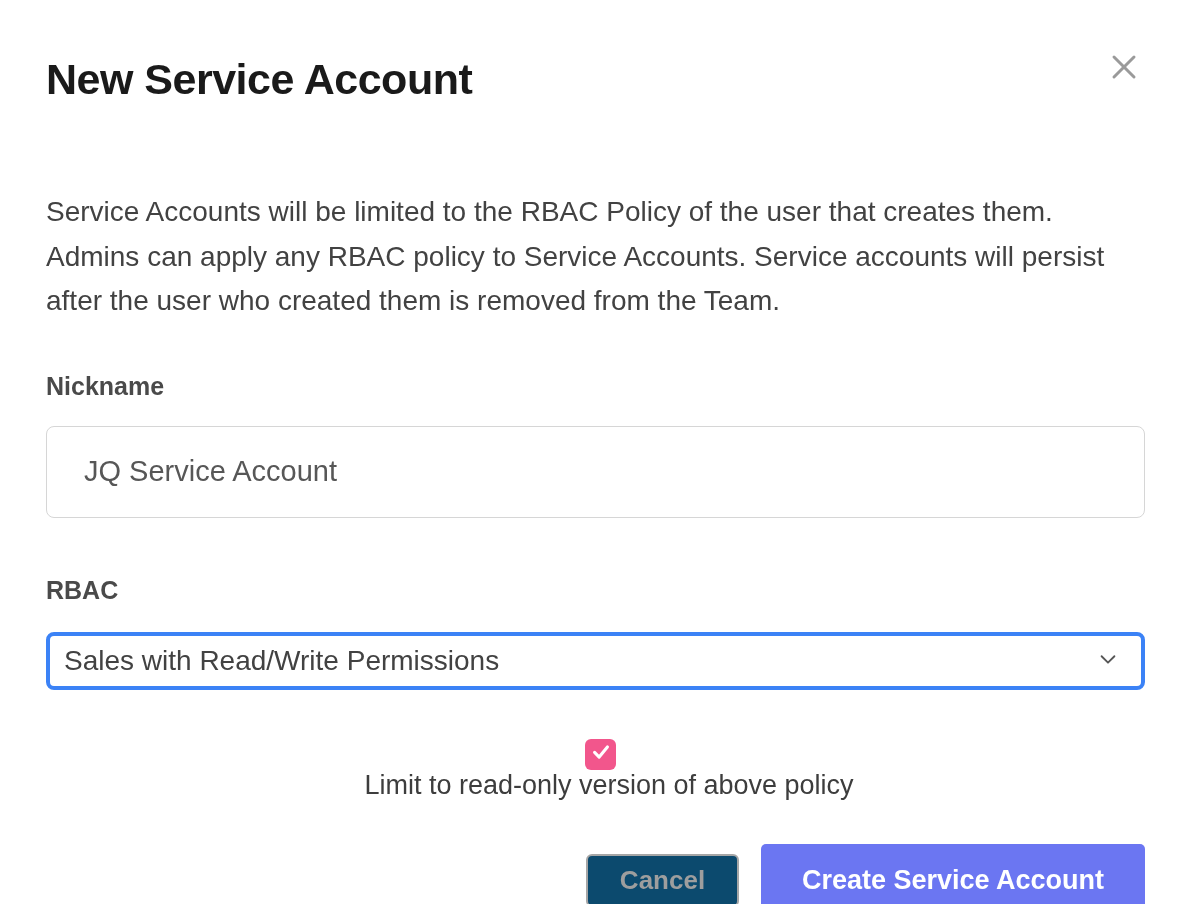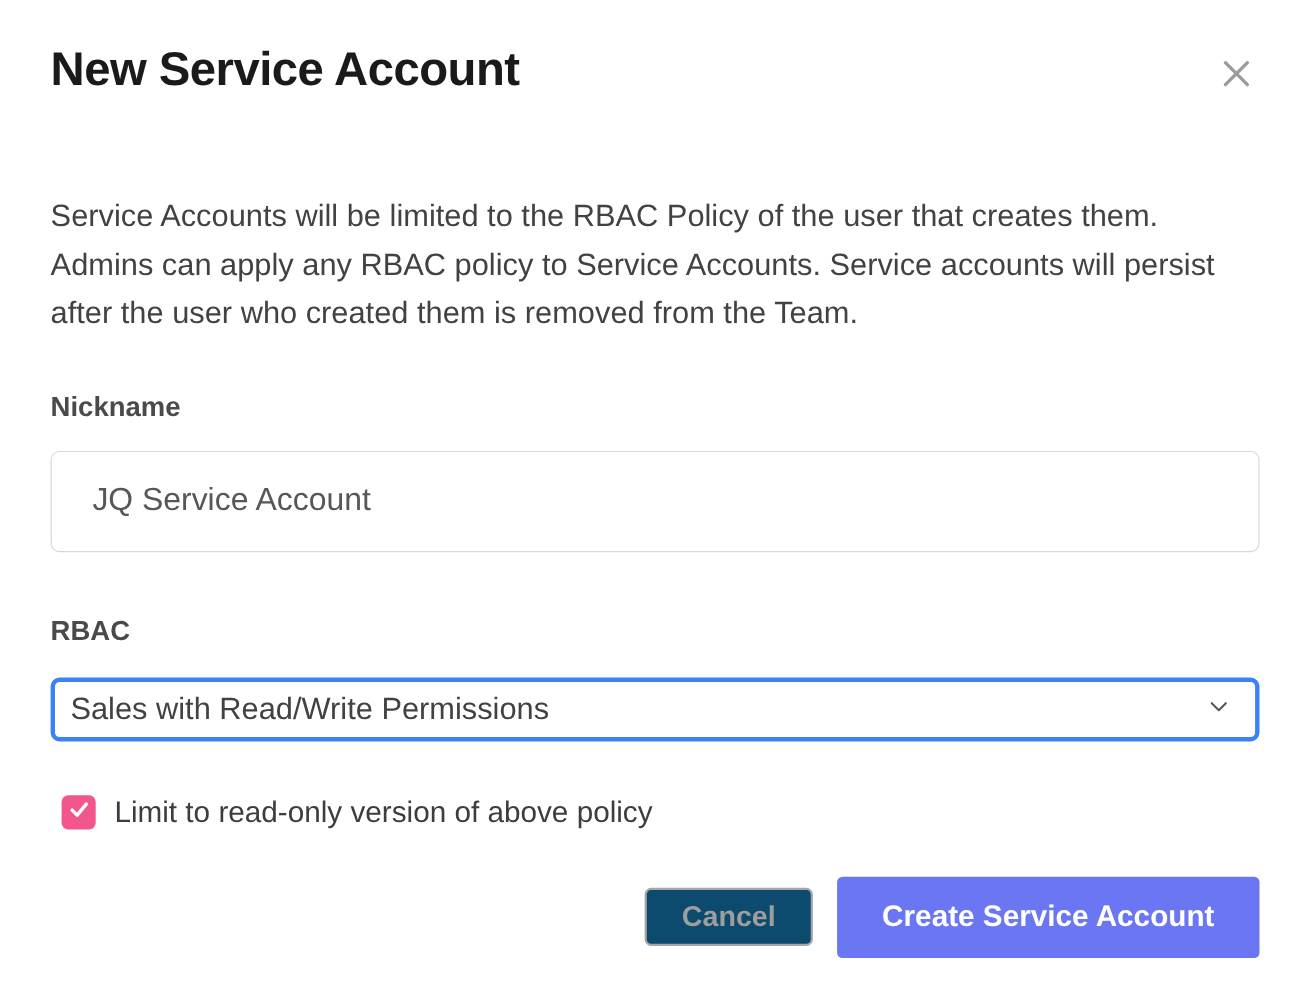--- a/index.html
+++ b/index.html
@@ -25,20 +25,21 @@
     display: flex;
     justify-content: space-between;
     align-items: flex-start;
   }
   .modal-title {
     font-size: 43px;
     line-height: 50px;
     font-weight: 800;
     letter-spacing: -0.5px;
     color: #1a1a1a;
+    margin-top: 16px;
   }
   .close-btn {
     background: none;
     border: none;
     cursor: pointer;
     padding: 6px;
     margin-top: 8px;
     line-height: 0;
   }
   .modal-desc {
@@ -85,20 +86,21 @@
   .select-value {
     font-size: 28px;
     color: #424242;
   }
   .checkbox-row {
     margin-top: 49px;
     margin-left: 10px;
     display: flex;
     align-items: center;
     cursor: pointer;
+    flex-direction: column;
   }
   .checkbox {
     width: 31px;
     height: 31px;
     border-radius: 6px;
     background: var(--checkbox, #f2568c);
     display: flex;
     align-items: center;
     justify-content: center;
     flex: 0 0 auto;

